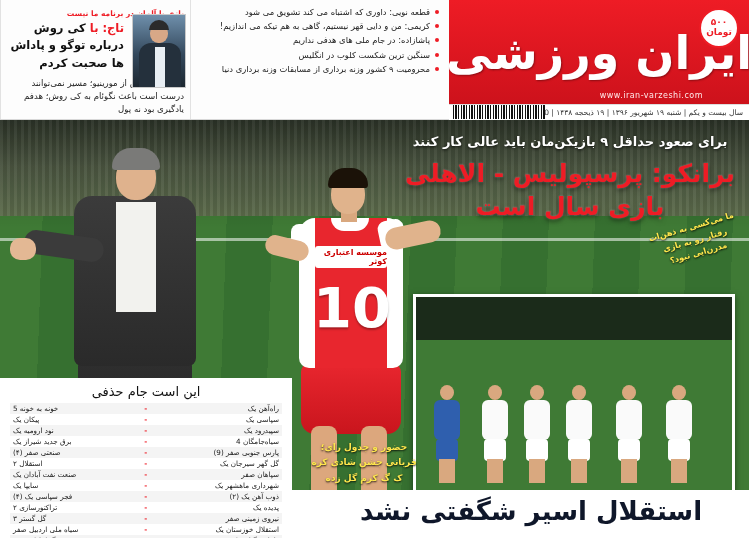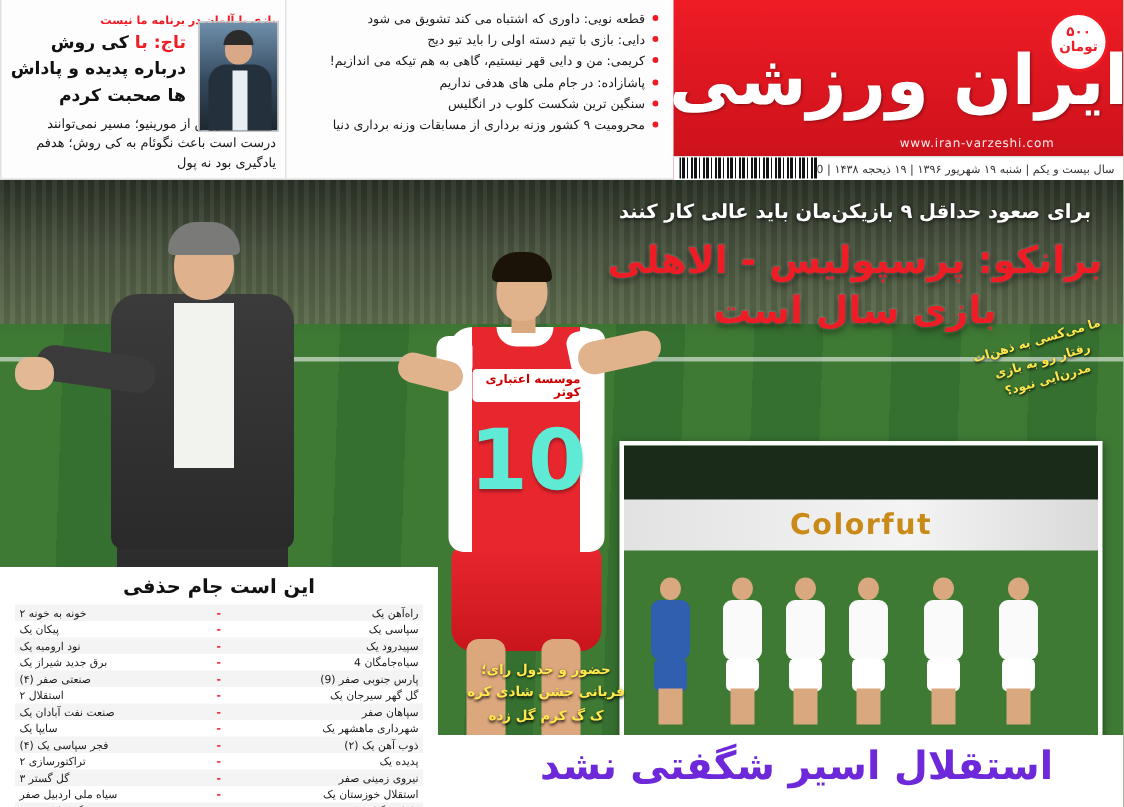--- a/index.html
+++ b/index.html
@@ -312,21 +312,21 @@
     width: 72px; height: 22px;
     background: #ffffff; border-radius: 3px;
     font-size: 8px; color: #c00; font-weight: bold;
     display: flex; align-items: center; justify-content: center;
     letter-spacing: .3px;
   }
   .pl-number {
     position: absolute; top: 112px; left: 58px;
     width: 90px;
     text-align: center;
-    color: #5eead4;
+    color: #ffffff;
     font-size: 56px;
     font-weight: bold;
     line-height: 1;
     text-shadow: 0 2px 2px rgba(0,0,0,.3);
   }
   .pl-shorts {
     position: absolute; top: 196px; left: 52px;
     width: 100px; height: 70px;
     background: linear-gradient(180deg,#e8262e 0%, #c9151d 100%);
     border-radius: 8px 8px 14px 14px;
@@ -462,38 +462,38 @@
     font-size: 9px;
     color: #ffffff;
     text-shadow: 0 1px 2px rgba(0,0,0,.9);
     text-align: center;
   }
   .bottom-headline {
     position: absolute;
     top: 6px; right: 18px;
     width: 400px;
     text-align: center;
-    color: #6d28d9;
+    color: #0f172a;
     font-size: 26px;
     font-weight: bold;
   }
 
   
   .cup-panel {
     position: absolute;
     bottom: 0; left: 0;
     width: 292px; height: 160px;
     background: #ffffff;
     z-index: 9;
     padding: 6px 10px 4px 10px;
     direction: rtl;
   }
   .cup-title {
     font-size: 13px;
-    font-weight: bold;
+    font-weight: normal;
     color: #111;
     text-align: center;
     margin-bottom: 4px;
   }
   .cup-table {
     width: 100%;
     border-collapse: collapse;
     font-size: 7.2px;
     color: #1a1a1a;
   }
@@ -521,38 +521,37 @@
       <div class="logo-title">ایران ورزشی</div>
       <div class="logo-site">www.iran-varzeshi.com</div>
       <div class="masthead-meta">
         <span>سال بیست و یکم | شنبه ۱۹ شهریور ۱۳۹۶ | ۱۹ ذیحجه ۱۴۳۸ | 10 Sep 2017 | شماره ۵۷۳۲</span>
       </div>
       <div class="barcode"></div>
     </div>
 
     <ul class="head-list">
       <li>قطعه نویی: داوری که اشتباه می کند تشویق می شود</li>
-      <li>دایی: بازی با تیم دسته اولی را باید تیو دیج</li>
       <li>کریمی: من و دایی قهر نیستیم، گاهی به هم تیکه می اندازیم!</li>
       <li>پاشازاده: در جام ملی های هدفی نداریم</li>
       <li>سنگین ترین شکست کلوب در انگلیس</li>
       <li>محرومیت ۹ کشور وزنه برداری از مسابقات وزنه برداری دنیا</li>
     </ul>
 
     <div class="taj-box">
       <div class="taj-kicker">بازی با آلمان در برنامه ما نیست</div>
       <div class="taj-photo">
         <div class="body"></div>
         <div class="shirt"></div>
         <div class="head"></div>
         <div class="hair"></div>
       </div>
       <div class="taj-text">
         <span class="em">تاج: با</span>
-        <span>کی روش درباره پدیده و</span>
+        <span>کی روش درباره توگو و</span>
         <span>پاداش ها صحبت کردم</span>
       </div>
       <div class="taj-sub">تمدید کی روش از مورینیو؛ مسیر نمی‌توانند درست است باعث نگوئام به کی روش؛ هدفم یادگیری بود نه پول</div>
     </div>
   </div>
 
   <div class="main-photo">
     <div class="pitch"></div>
     <div class="stand"></div>
     <div class="sideline"></div>
@@ -590,21 +589,20 @@
       <div class="pl-collar"></div>
       <div class="pl-sponsor">موسسه اعتباری کوثر</div>
       <div class="pl-number">10</div>
       <div class="pl-neck"></div>
       <div class="pl-head"></div>
       <div class="pl-hair"></div>
     </div>
 
     <div class="inset">
       <div class="inset-pitch"></div>
-      <div class="inset-ad">Colorfut</div>
       <div class="inset-player ip-blue" style="left:14px;">
         <div class="ip-shirt"></div>
           <div class="ip-shorts"></div>
           <div class="ip-legs"></div>
           <div class="ip-head"></div>
       </div>
       <div class="inset-player ip-white" style="left:62px;">
         <div class="ip-shirt"></div>
           <div class="ip-shorts"></div>
           <div class="ip-legs"></div>
@@ -643,21 +641,21 @@
     </div>
     <div class="bottom-kicker" style="position:absolute; bottom:50px; right:30px; width:390px;">۷ تیم لیگ برتری با جام حذفی خداحافظی کردند</div>
 
     <div class="cup-panel">
       <div class="cup-title">این است جام حذفی</div>
       <table class="cup-table">
         <tbody id="cup-body">
             <tr>
               <td class="right">راه‌آهن یک</td>
               <td class="score">-</td>
-              <td class="left">خونه به خونه ۲</td>
+              <td class="left">خونه به خونه 5</td>
             </tr>
             <tr>
               <td class="right">سپاسی یک</td>
               <td class="score">-</td>
               <td class="left">پیکان یک</td>
             </tr>
             <tr>
               <td class="right">سپیدرود یک</td>
               <td class="score">-</td>
               <td class="left">نود ارومیه یک</td>

